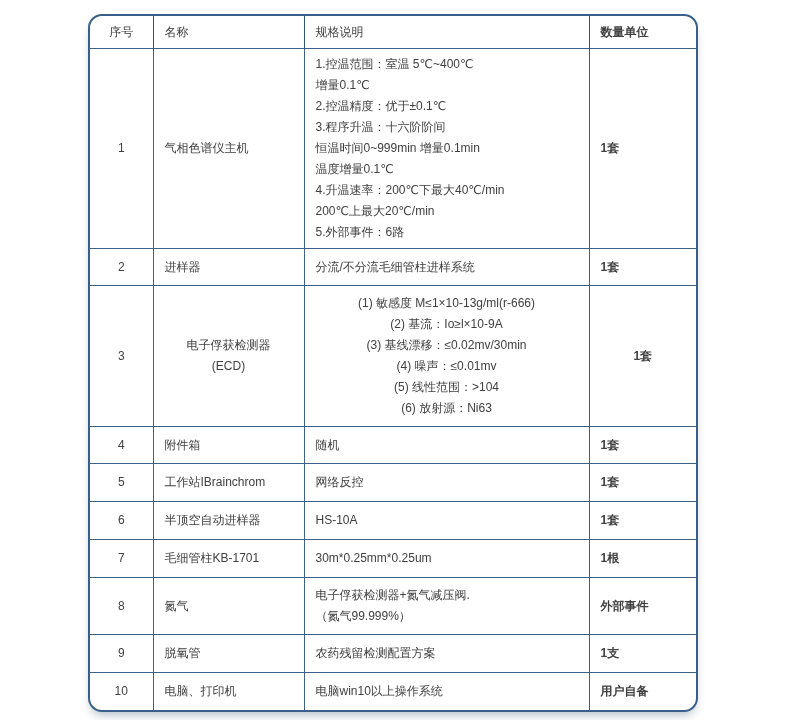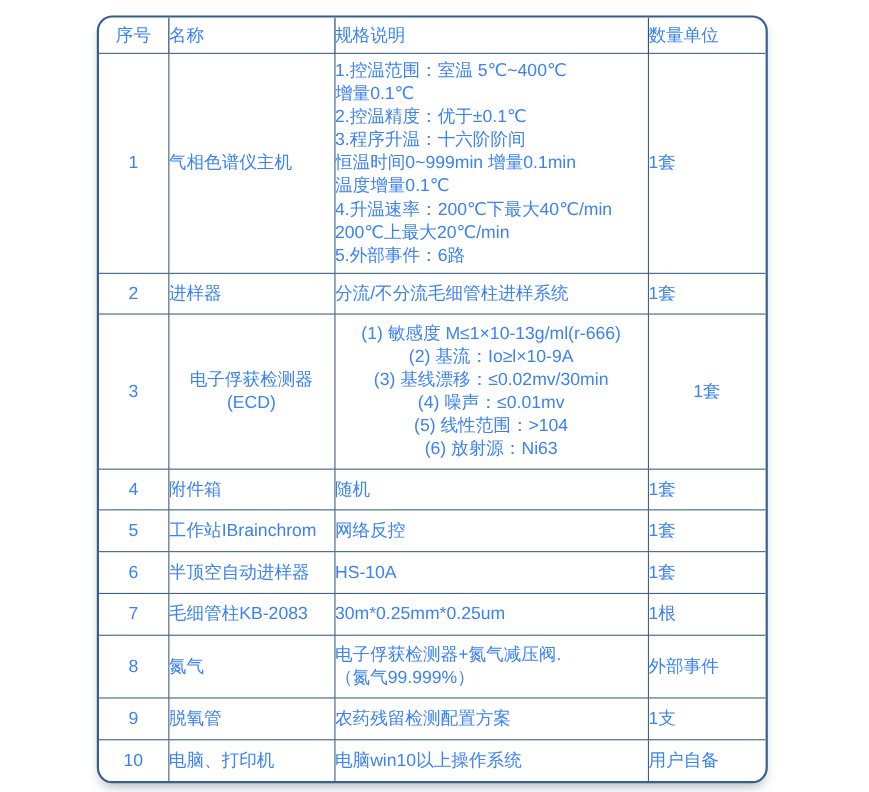--- a/index.html
+++ b/index.html
@@ -49,40 +49,40 @@
     border-collapse: collapse;
     table-layout: fixed;
   }
   col.c-no   { width: 63px; }
   col.c-name { width: 151px; }
   col.c-spec { width: 285px; }
   col.c-qty  { width: 107px; }
 
   table.cfg th, table.cfg td {
     border: 1px solid #3e6285;
-    padding: 3px 0;
-    font-size: 16px;
+    padding: 3px 11px;
+    font-size: 12px;
     line-height: 21px;
-    color: #3b82f6;
+    color: #404040;
     vertical-align: middle;
     text-align: left;
     white-space: pre-line;
     overflow: hidden;
   }
   table.cfg th {
     font-weight: normal;
     height: 26px;
   }
   table.cfg th:first-child,
   table.cfg td.cell-no {
     text-align: center;
   }
   
   table.cfg th:first-child, table.cfg td:first-child { border-left: none; }
-  table.cfg th:last-child,  table.cfg td:last-child  { border-right: none; }
+  table.cfg th:last-child,  table.cfg td:last-child  { border-right: none; font-weight: bold; }
   table.cfg thead th { border-top: none; }
   table.cfg tbody tr:last-child td { border-bottom: none; }
 
   tr.h193 td { height: 193px; }
   tr.h134 td { height: 134px; text-align: center; }
   tr.h50  td { height: 50px; }
   tr.h31  td { height: 31px; }
   tr.h30  td { height: 30px; }
 </style>
 </head>
@@ -154,21 +154,21 @@
         <td>1套</td>
       </tr>
       <tr class="h31">
         <td class="cell-no">6</td>
         <td>半顶空自动进样器</td>
         <td>HS-10A</td>
         <td>1套</td>
       </tr>
       <tr class="h31">
         <td class="cell-no">7</td>
-        <td>毛细管柱KB-2083</td>
+        <td>毛细管柱KB-1701</td>
         <td>30m*0.25mm*0.25um</td>
         <td>1根</td>
       </tr>
       <tr class="h50">
         <td class="cell-no">8</td>
         <td>氮气</td>
         <td>电子俘获检测器+氮气减压阀.
 （氮气99.999%）</td>
         <td>外部事件</td>
       </tr>

